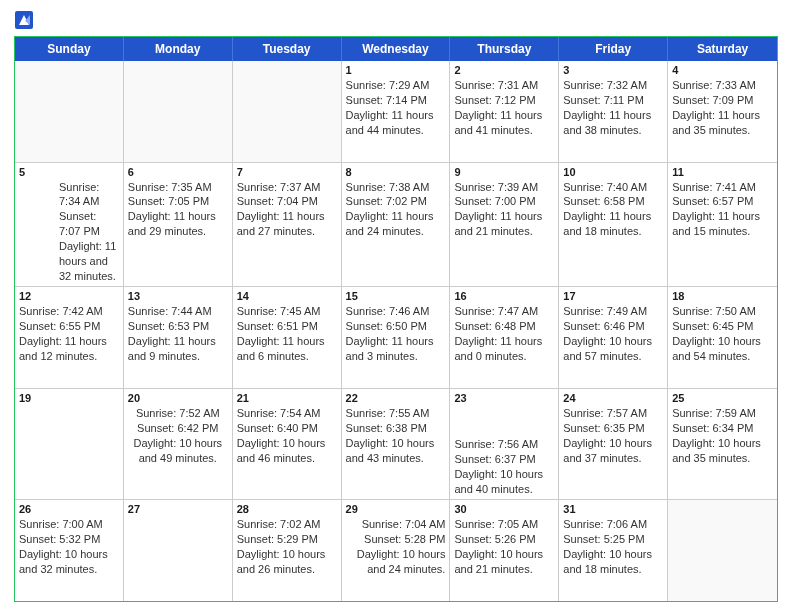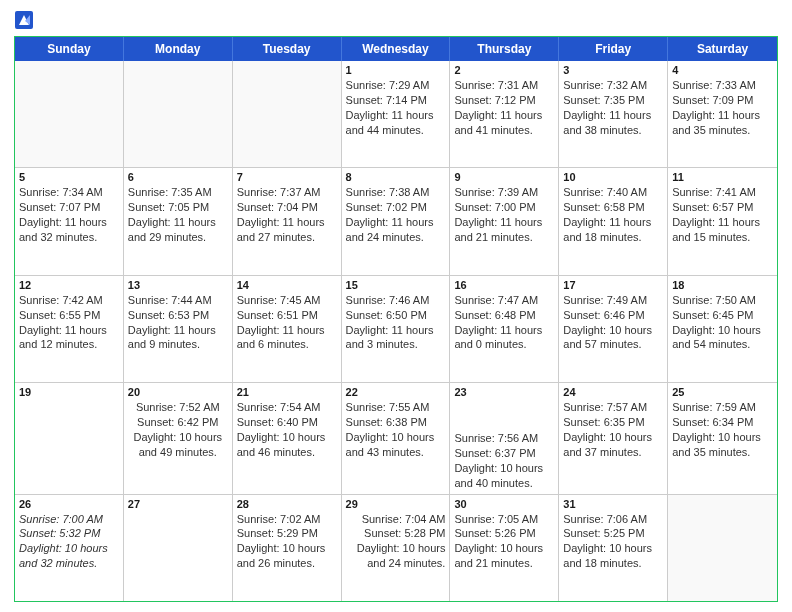--- a/index.html
+++ b/index.html
@@ -154,34 +154,34 @@
           </div>
           <div class="cal-cell">
             <div class="day-num">2</div>
             <div class="day-info" style="white-space: pre-line;">Sunrise: 7:31 AM
 Sunset: 7:12 PM
 Daylight: 11 hours and 41 minutes.</div>
           </div>
           <div class="cal-cell">
             <div class="day-num">3</div>
             <div class="day-info" style="white-space: pre-line;">Sunrise: 7:32 AM
-Sunset: 7:35 PM
+Sunset: 7:11 PM
 Daylight: 11 hours and 38 minutes.</div>
           </div>
           <div class="cal-cell">
             <div class="day-num">4</div>
             <div class="day-info" style="white-space: pre-line;">Sunrise: 7:33 AM
 Sunset: 7:09 PM
 Daylight: 11 hours and 35 minutes.</div>
           </div>
         </div>
         <div class="cal-row">
           <div class="cal-cell">
             <div class="day-num">5</div>
-            <div class="day-info" style="white-space: pre-line;">Sunrise: 7:34 AM
+            <div class="day-info" style="white-space: pre-line; margin-left: 40px;">Sunrise: 7:34 AM
 Sunset: 7:07 PM
 Daylight: 11 hours and 32 minutes.</div>
           </div>
           <div class="cal-cell">
             <div class="day-num">6</div>
             <div class="day-info" style="white-space: pre-line;">Sunrise: 7:35 AM
 Sunset: 7:05 PM
 Daylight: 11 hours and 29 minutes.</div>
           </div>
           <div class="cal-cell">
@@ -296,21 +296,21 @@
           <div class="cal-cell">
             <div class="day-num">25</div>
             <div class="day-info" style="white-space: pre-line;">Sunrise: 7:59 AM
 Sunset: 6:34 PM
 Daylight: 10 hours and 35 minutes.</div>
           </div>
         </div>
         <div class="cal-row">
           <div class="cal-cell">
             <div class="day-num">26</div>
-            <div class="day-info" style="white-space: pre-line; font-style: italic;">Sunrise: 7:00 AM
+            <div class="day-info" style="white-space: pre-line;">Sunrise: 7:00 AM
 Sunset: 5:32 PM
 Daylight: 10 hours and 32 minutes.</div>
           </div>
           <div class="cal-cell">
             <div class="day-num">27</div>
           </div>
           <div class="cal-cell">
             <div class="day-num">28</div>
             <div class="day-info" style="white-space: pre-line;">Sunrise: 7:02 AM
 Sunset: 5:29 PM

